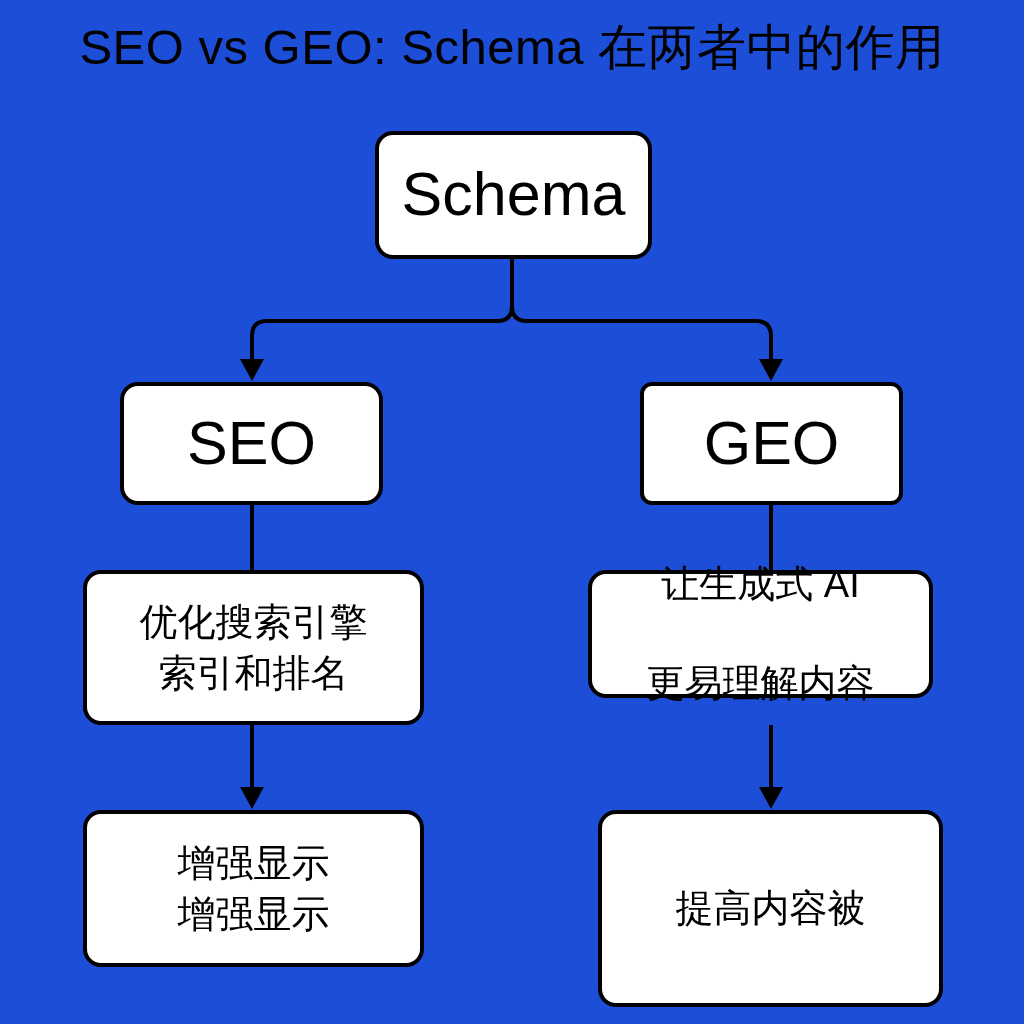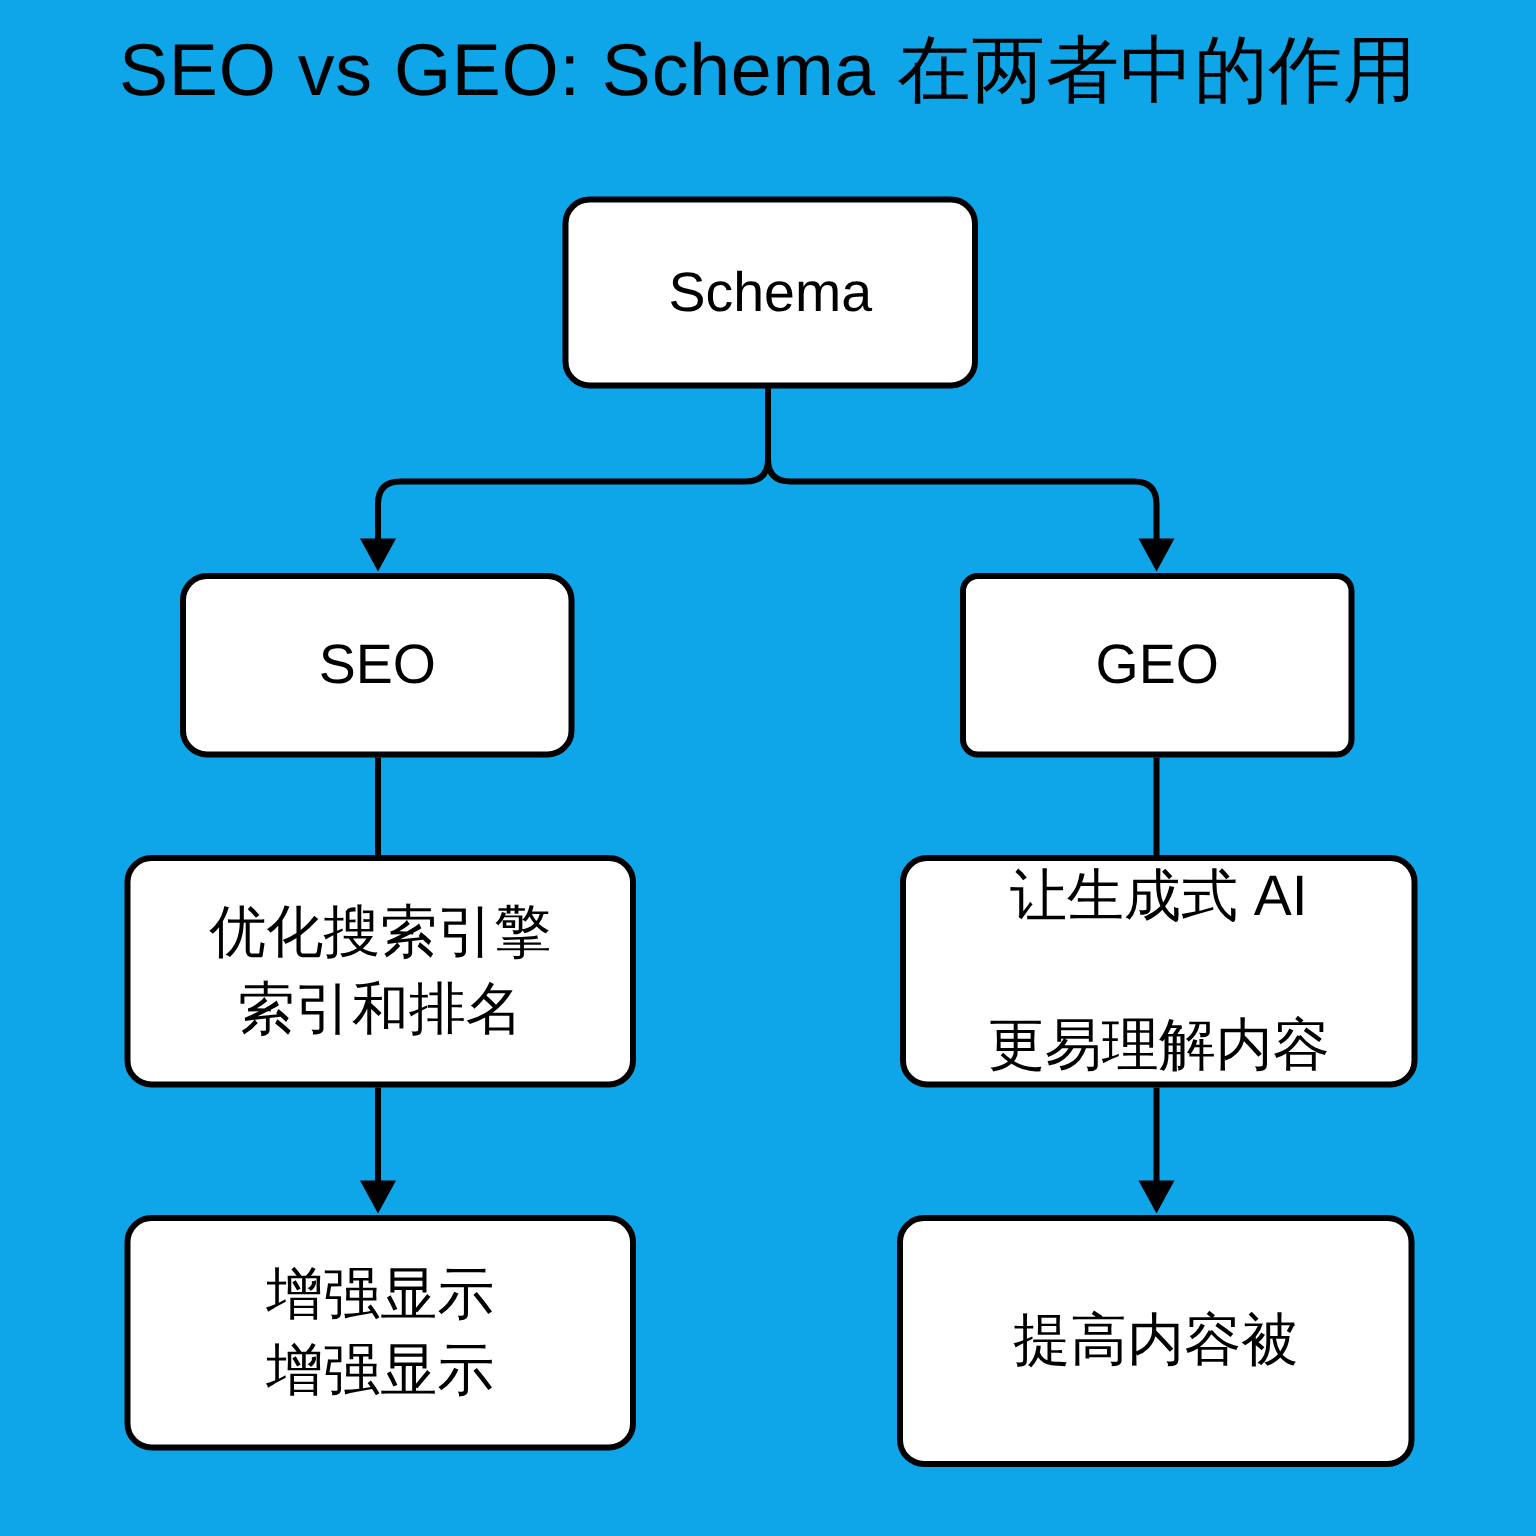--- a/index.html
+++ b/index.html
@@ -4,21 +4,21 @@
 <style>
   html, body {
     margin: 0;
     padding: 0;
     background: #ffffff;
   }
   .canvas {
     position: relative;
     width: 1024px;
     height: 1024px;
-    background: #0ea5e9;
+    background: #1d4ed8;
     overflow: hidden;
     font-family: "Liberation Sans", sans-serif;
     color: #000000;
     text-decoration: underline;
   }
   .title {
     position: absolute;
     left: 0;
     right: 0;
     top: 16px;
@@ -52,34 +52,34 @@
     border: 4px solid #000000;
     border-radius: 18px;
     background: #ffffff;
     display: flex;
     flex-direction: column;
     align-items: center;
     justify-content: center;
     text-align: center;
   }
   .node-label-en {
-    font-size: 37px;
+    font-size: 61px;
     line-height: 1.1;
   }
   .node-line-zh {
     font-size: 38px;
     line-height: 1.33;
   }
   #node-schema   { left: 375px; top: 131px; width: 277px; height: 128px; }
   #node-seo      { left: 120px; top: 382px; width: 263px; height: 123px; }
   #node-geo      { left: 640px; top: 382px; width: 263px; height: 123px; border-radius: 12px; }
   #node-seo-role   { left: 83px;  top: 570px; width: 341px; height: 155px; }
-  #node-geo-role   { left: 600px; top: 570px; width: 345px; height: 155px; gap: 48px; }
+  #node-geo-role   { left: 588px; top: 570px; width: 345px; height: 128px; gap: 48px; }
   #node-seo-result { left: 83px;  top: 810px; width: 341px; height: 157px; }
-  #node-geo-result { left: 598px; top: 810px; width: 345px; height: 168px; }
+  #node-geo-result { left: 598px; top: 810px; width: 345px; height: 197px; }
 </style>
 </head>
 <body>
 
 <div class="canvas">
 
   <svg class="connectors" viewBox="0 0 1024 1024">
 
     <path class="edge" d="M512 259 L512 306 Q512 321 497 321 L267 321 Q252 321 252 336 L252 362"></path>
     <polygon class="arrowhead" points="240,359 264,359 252,381"></polygon>

